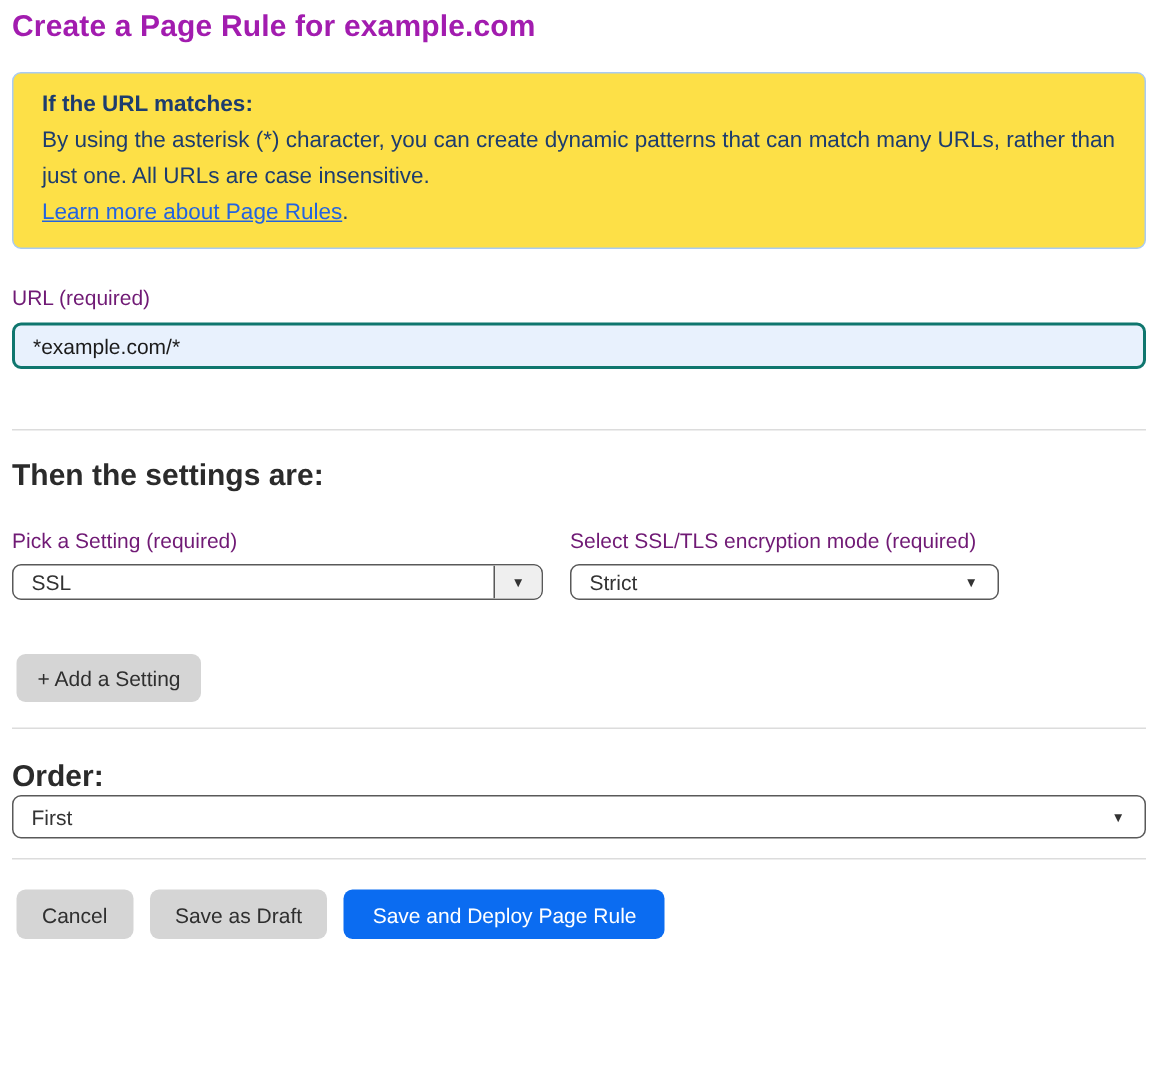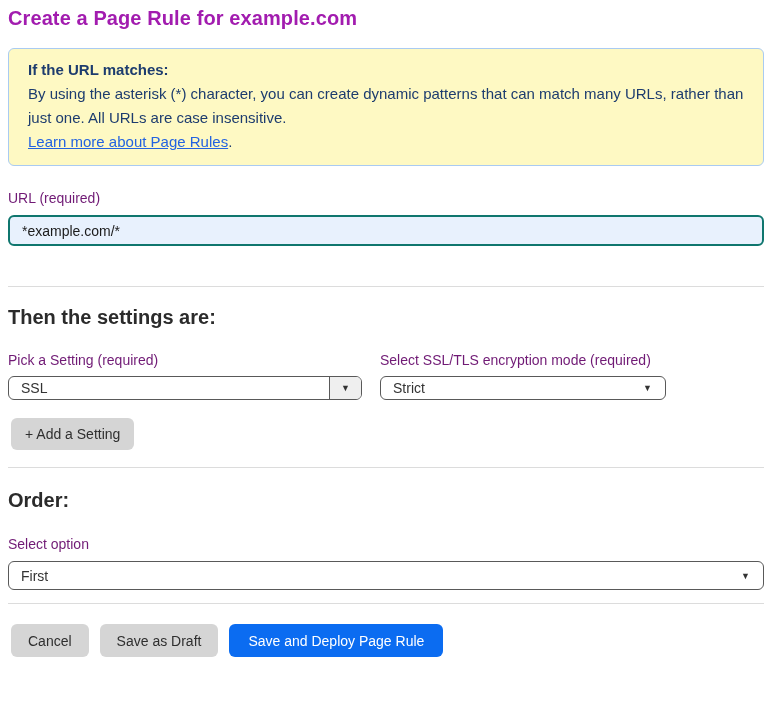--- a/index.html
+++ b/index.html
@@ -15,21 +15,21 @@
 
   .page-title {
     font-size: 20px;
     font-weight: 700;
     color: #a21caf;
     letter-spacing: 0.1px;
     margin-bottom: 18px;
   }
 
   .info-box {
-    background: #fef9c3;
+    background: #fde047;
     border: 1px solid #a9cbf2;
     border-radius: 6px;
     padding: 9px 19px 11px 19px;
     color: #1d3c6e;
     font-size: 15px;
     line-height: 24px;
   }
   .info-box .info-heading { font-weight: 700; }
   .info-box .info-link {
     color: #2363e0;
@@ -120,21 +120,21 @@
     font-family: "Liberation Sans", "DejaVu Sans", sans-serif;
     font-size: 14px;
     cursor: pointer;
   }
   .btn-gray {
     background: #d5d5d5;
     color: #2f2f2f;
     padding: 0 17px;
   }
   .add-setting-btn {
-    margin-top: 18px;
+    margin-top: 36px;
     margin-left: 3px;
     padding: 16px 14px;
     height: 30px;
   }
   .order-select { height: 29px; margin-top: 0; }
   .help-text {
     margin-top: 6px;
     font-size: 15px;
     line-height: 22px;
     color: #3a3a3a;
@@ -188,21 +188,20 @@
       </div>
     </div>
   </div>
 
   <button class="btn btn-gray add-setting-btn">+ Add a Setting</button>
 
   <hr class="divider divider-2">
 
   <div class="section-heading order-heading">Order:</div>
 
-  <div class="field-label">Select option</div>
   <div class="select-box order-select">
     <span class="select-value">First</span>
     <span class="arrow-inline">▼</span>
   </div>
 
 
   <hr class="divider divider-3">
 
   <div class="footer-buttons">
     <button class="btn btn-gray">Cancel</button>

